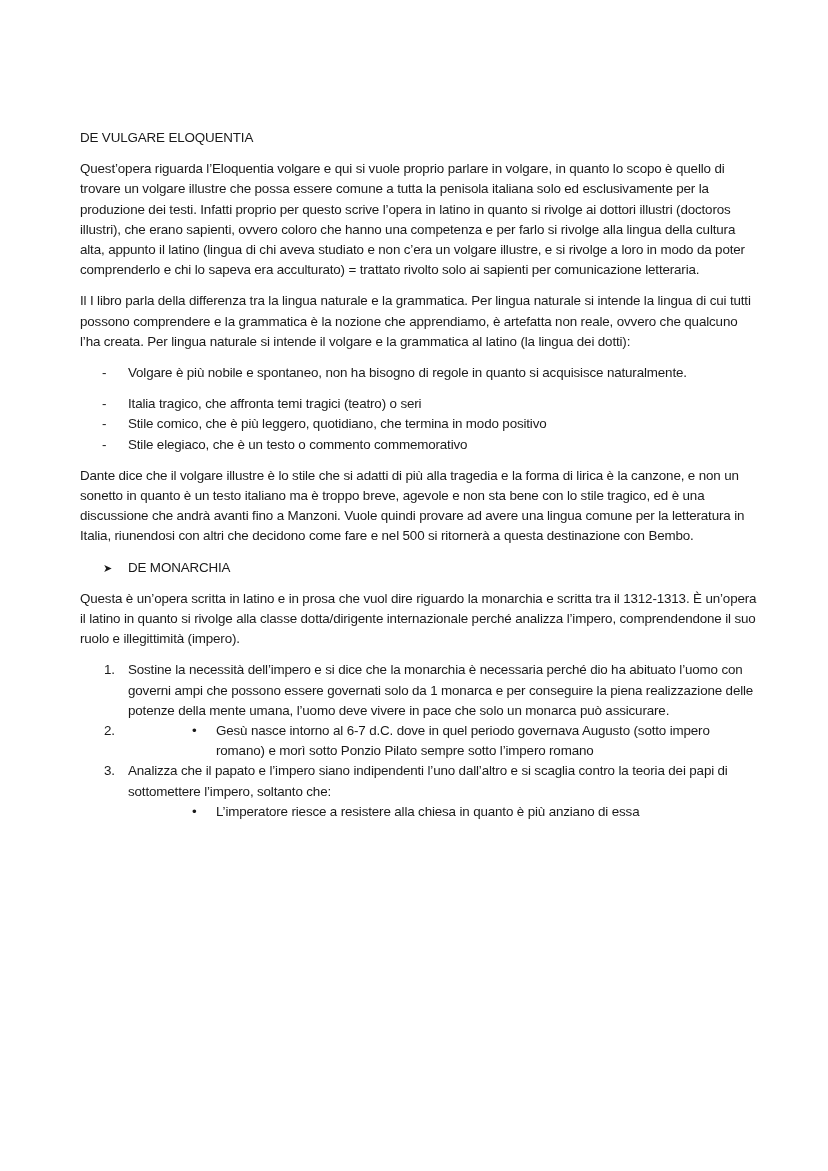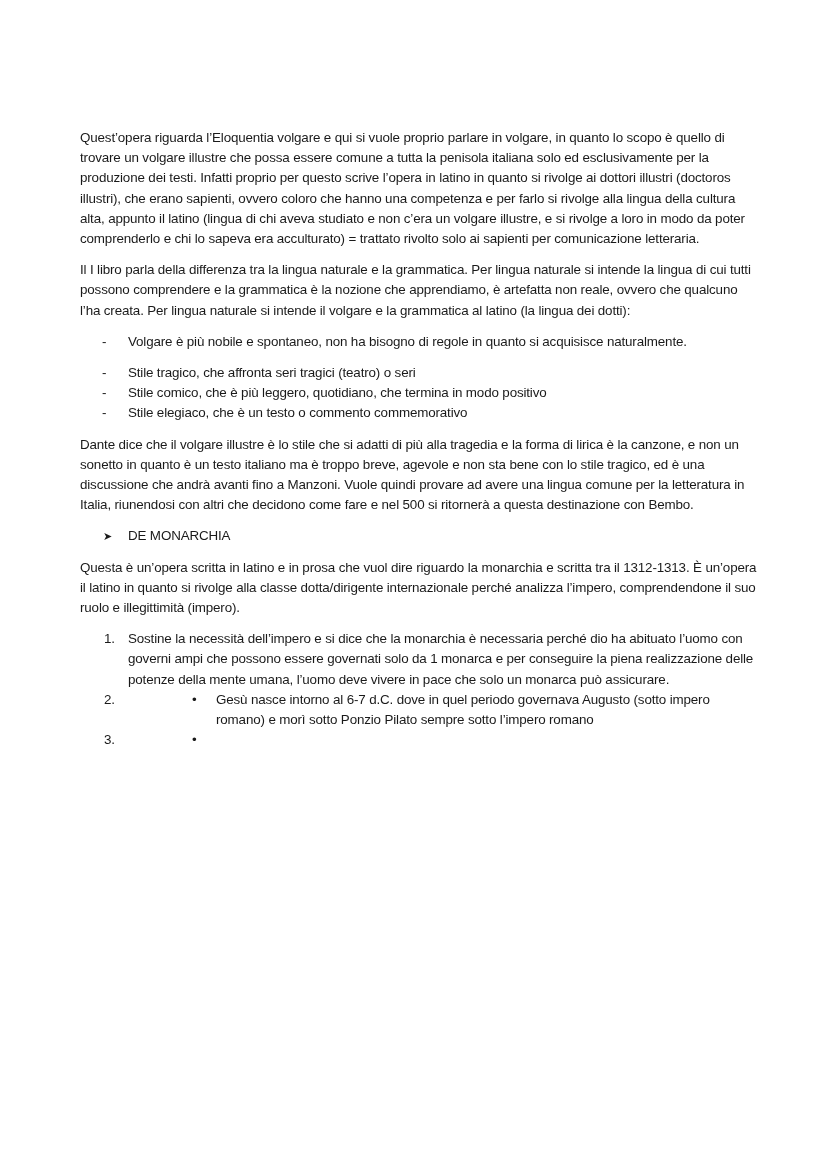--- a/index.html
+++ b/index.html
@@ -21,32 +21,33 @@
     .num-list > li { position: relative; padding-left: 48px; }
     .num-list > li > .num { position: absolute; left: 24px; top: 0; }
     .sub-list { margin: 0; padding: 0; list-style: none; }
     .sub-list li { position: relative; padding-left: 136px; }
     .sub-list li .dot { position: absolute; left: 112px; top: 0; }
   </style>
 </head>
 <body>
 
 <div class="page">
+  <p class="heading">DE VULGARE ELOQUENTIA</p>
   <p>Quest’opera riguarda l’Eloquentia volgare e qui si vuole proprio parlare in volgare, in quanto lo scopo è quello di trovare un volgare illustre che possa essere comune a tutta la penisola italiana solo ed esclusivamente per la produzione dei testi. Infatti proprio per questo scrive l’opera in latino in quanto si rivolge ai dottori illustri (doctoros illustri), che erano sapienti, ovvero coloro che hanno una competenza e per farlo si rivolge alla lingua della cultura alta, appunto il latino (lingua di chi aveva studiato e non c’era un volgare illustre, e si rivolge a loro in modo da poter comprenderlo e chi lo sapeva era acculturato) = trattato rivolto solo ai sapienti per comunicazione letteraria.</p>
   <p>Il I libro parla della differenza tra la lingua naturale e la grammatica. Per lingua naturale si intende la lingua di cui tutti possono comprendere e la grammatica è la nozione che apprendiamo, è artefatta non reale, ovvero che qualcuno l’ha creata. Per lingua naturale si intende il volgare e la grammatica al latino (la lingua dei dotti):</p>
   <ul class="dash-list">
     <li>
       <span class="mark">-</span>
       <span>Volgare è più nobile e spontaneo, non ha bisogno di regole in quanto si acquisisce naturalmente.</span>
     </li>
   </ul>
   <ul class="dash-list">
     <li>
       <span class="mark">-</span>
-      <span>Stile tragico, che affronta seri tragici (teatro) o seri</span>
+      <span>Italia tragico, che affronta temi tragici (teatro) o seri</span>
     </li>
     <li>
       <span class="mark">-</span>
       <span>Stile comico, che è più leggero, quotidiano, che termina in modo positivo</span>
     </li>
     <li>
       <span class="mark">-</span>
       <span>Stile elegiaco, che è un testo o commento commemorativo</span>
     </li>
   </ul>
@@ -69,20 +70,22 @@
   </ol>
   <ul class="sub-list">
     <li>
       <span class="dot">•</span>
       <span>Gesù nasce intorno al 6-7 d.C. dove in quel periodo governava Augusto (sotto impero romano) e morì sotto Ponzio Pilato sempre sotto l’impero romano</span>
     </li>
   </ul>
   <ol class="num-list">
     <li>
       <span class="num">3.</span>
+      <span>Analizza che il papato e l’impero siano indipendenti l’uno dall’altro e si scaglia contro la teoria dei papi di sottomettere l’impero, soltanto che:</span>
     </li>
   </ol>
   <ul class="sub-list">
     <li>
       <span class="dot">•</span>
+      <span>L’imperatore riesce a resistere alla chiesa in quanto è più anziano di essa</span>
     </li>
   </ul>
 </div>
 
 </body></html>

